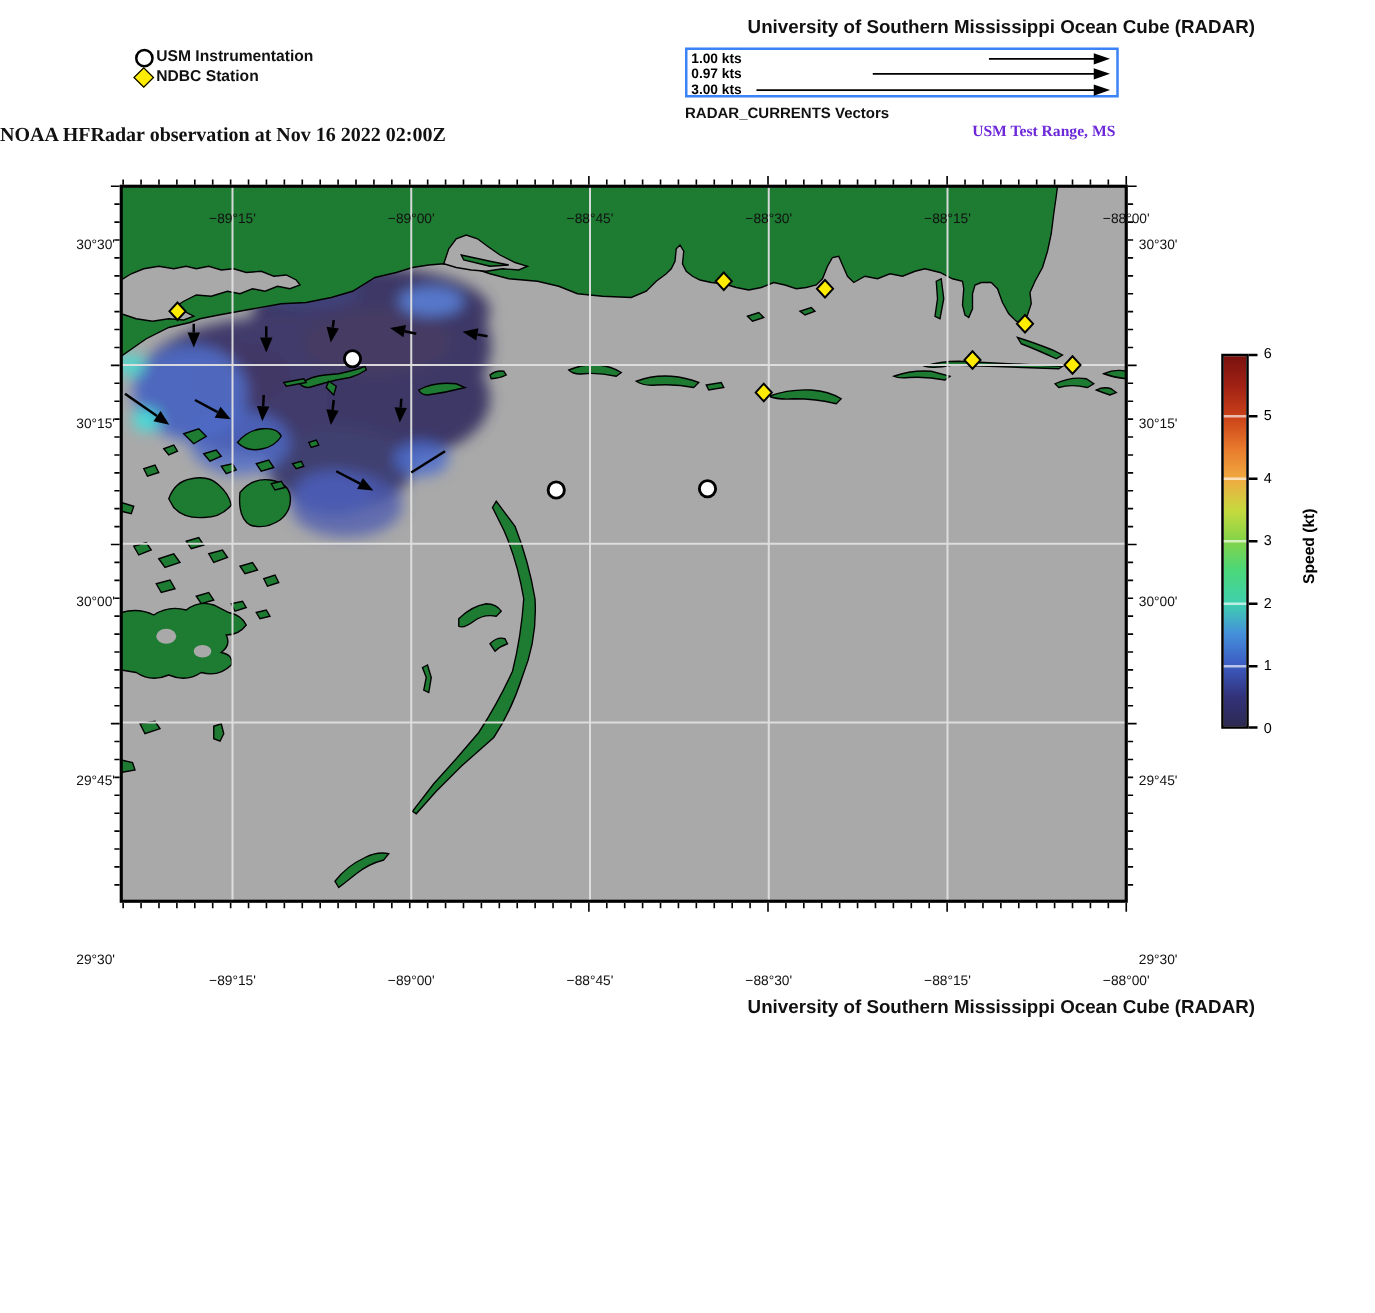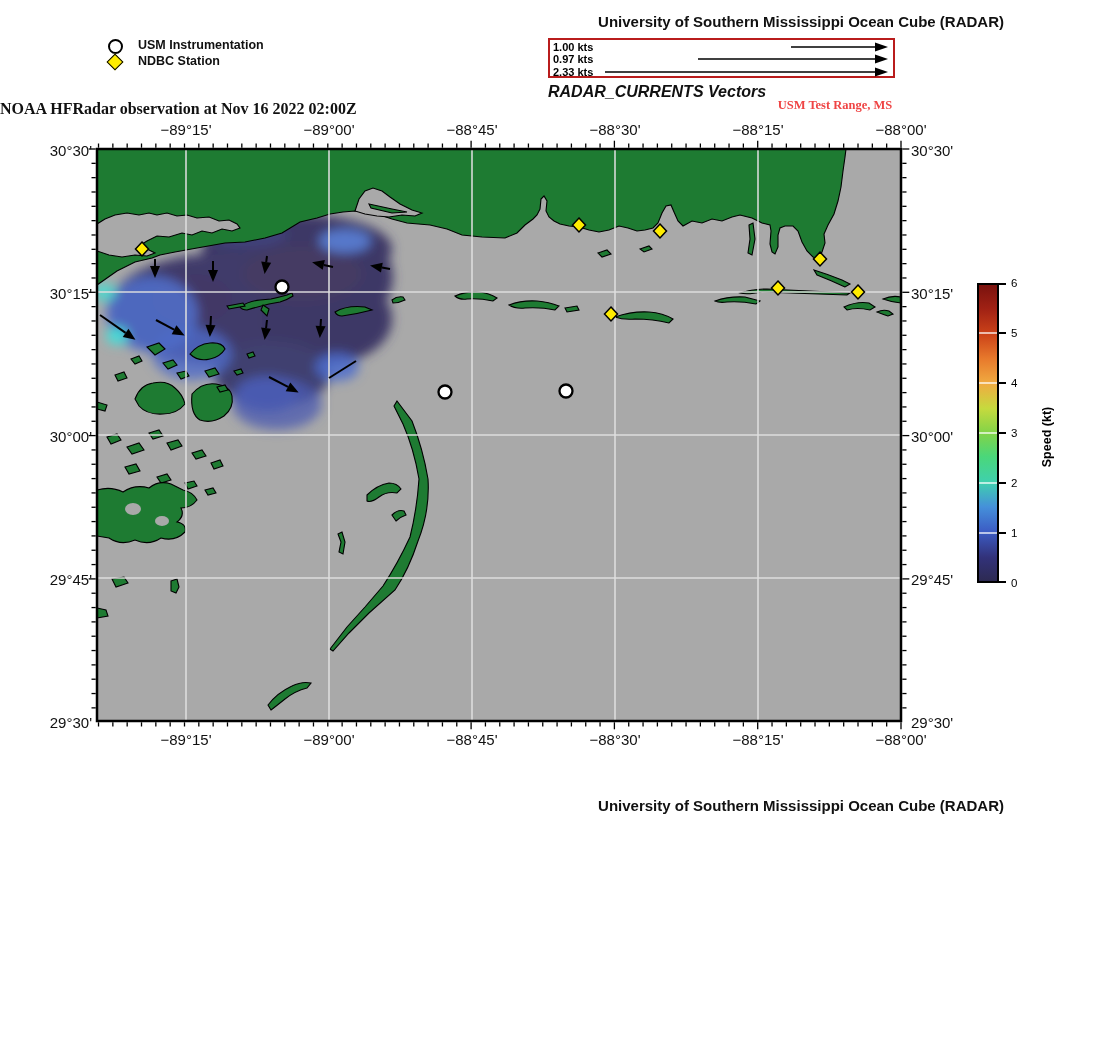--- a/index.html
+++ b/index.html
@@ -1,29 +1,29 @@
 <!DOCTYPE html>
 <html><head>
 <meta charset="utf-8">
 <style>
   html,body{margin:0;padding:0;}
   body{width:1100px;height:1050px;position:relative;background:#ffffff;overflow:hidden;
        font-family:"Liberation Sans",sans-serif;}
   .abs{position:absolute;}
   .ttl{width:1000px;left:4px;text-align:right;font-weight:bold;font-size:15px;color:#111;}
-  .legend-label{font-weight:bold;font-size:12.5px;color:#111;line-height:13px;margin-left:13px;}
+  .legend-label{font-weight:bold;font-size:12.5px;color:#111;line-height:13px;}
   .subtitle{width:1000px;left:0;text-align:left;font-family:"Liberation Serif",serif;
             font-weight:bold;font-size:16px;color:#111;}
-  .region{font-family:"Liberation Serif",serif;font-weight:bold;font-size:12.5px;color:#ef4444;}
-  .vecbox{left:548px;top:38px;width:347px;height:40px;border:2px solid #b91c1c;background:#fff;box-sizing:border-box;}
+  .region{font-family:"Liberation Serif",serif;font-weight:bold;font-size:12.5px;color:#6d28d9;}
+  .vecbox{left:548px;top:38px;width:347px;height:40px;border:2px solid #3b82f6;background:#fff;box-sizing:border-box;}
   .vecrow{position:relative;height:12px;margin-top:0.5px;}
   .vecrow .vlabel{position:absolute;left:3px;top:0;font-weight:bold;font-size:11px;line-height:12px;}
   .vecrow svg{position:absolute;right:3px;top:0;}
-  .veccap{left:548px;top:83px;font-weight:bold;font-size:16px;color:#111;font-style:italic;}
-  .axlab{font-size:15px;color:#111;white-space:nowrap;}
+  .veccap{left:548px;top:83px;font-weight:bold;font-size:12px;color:#111;}
+  .axlab{font-size:11px;color:#111;white-space:nowrap;margin-top:48px;}
   .cbar-wrap{left:977px;top:283px;width:120px;height:304px;}
   .cbar{position:absolute;left:0;top:0;width:22px;height:300px;border:2px solid #000;box-sizing:border-box;}
   .cbar-line{position:absolute;left:2px;width:18px;height:1.5px;background:rgba(255,255,255,0.65);}
   .cbar-tick{position:absolute;left:22px;width:7px;height:1.6px;background:#000;}
   .cbar-lab{position:absolute;left:34px;font-size:11.5px;transform:translateY(-50%);}
   .cbar-title{left:1047px;top:437px;transform:translate(-50%,-50%) rotate(-90deg);
               font-weight:bold;font-size:12.5px;white-space:nowrap;}
   .legend-icon-circle{width:11px;height:11px;border:2px solid #000;border-radius:50%;background:#fff;}
   .legend-icon-diamond{width:10px;height:10px;border:1.6px solid #000;transform:rotate(45deg);}
 </style>
@@ -50,21 +50,21 @@
       </svg>
     </div>
     <div class="vecrow" style="">
       <div class="vlabel" style="position:absolute;left:3px;top:0;font-weight:bold;font-size:11px;line-height:12px;">0.97 kts</div>
       <svg width="192" height="12" style="position:absolute;right:3px;top:0;">
         <line x1="0" y1="6" x2="180" y2="6" stroke="#000" stroke-width="1.4"></line>
         <path d="M190,6 L177,1.5 L177,10.5 Z" fill="#000"></path>
       </svg>
     </div>
     <div class="vecrow" style="">
-      <div class="vlabel" style="position:absolute;left:3px;top:0;font-weight:bold;font-size:11px;line-height:12px;">2.33 kts</div>
+      <div class="vlabel" style="position:absolute;left:3px;top:0;font-weight:bold;font-size:11px;line-height:12px;">3.00 kts</div>
       <svg width="285" height="12" style="position:absolute;right:3px;top:0;">
         <line x1="0" y1="6" x2="273" y2="6" stroke="#000" stroke-width="1.4"></line>
         <path d="M283,6 L270,1.5 L270,10.5 Z" fill="#000"></path>
       </svg>
     </div>
   </div>
 <div class="abs veccap">RADAR_CURRENTS Vectors</div>
 
 <div class="abs subtitle" style="top:100px">NOAA HFRadar observation at Nov 16 2022 02:00Z</div>
 <div class="abs region" style="left:770px;top:98px;width:130px;text-align:center">USM Test Range, MS</div>

